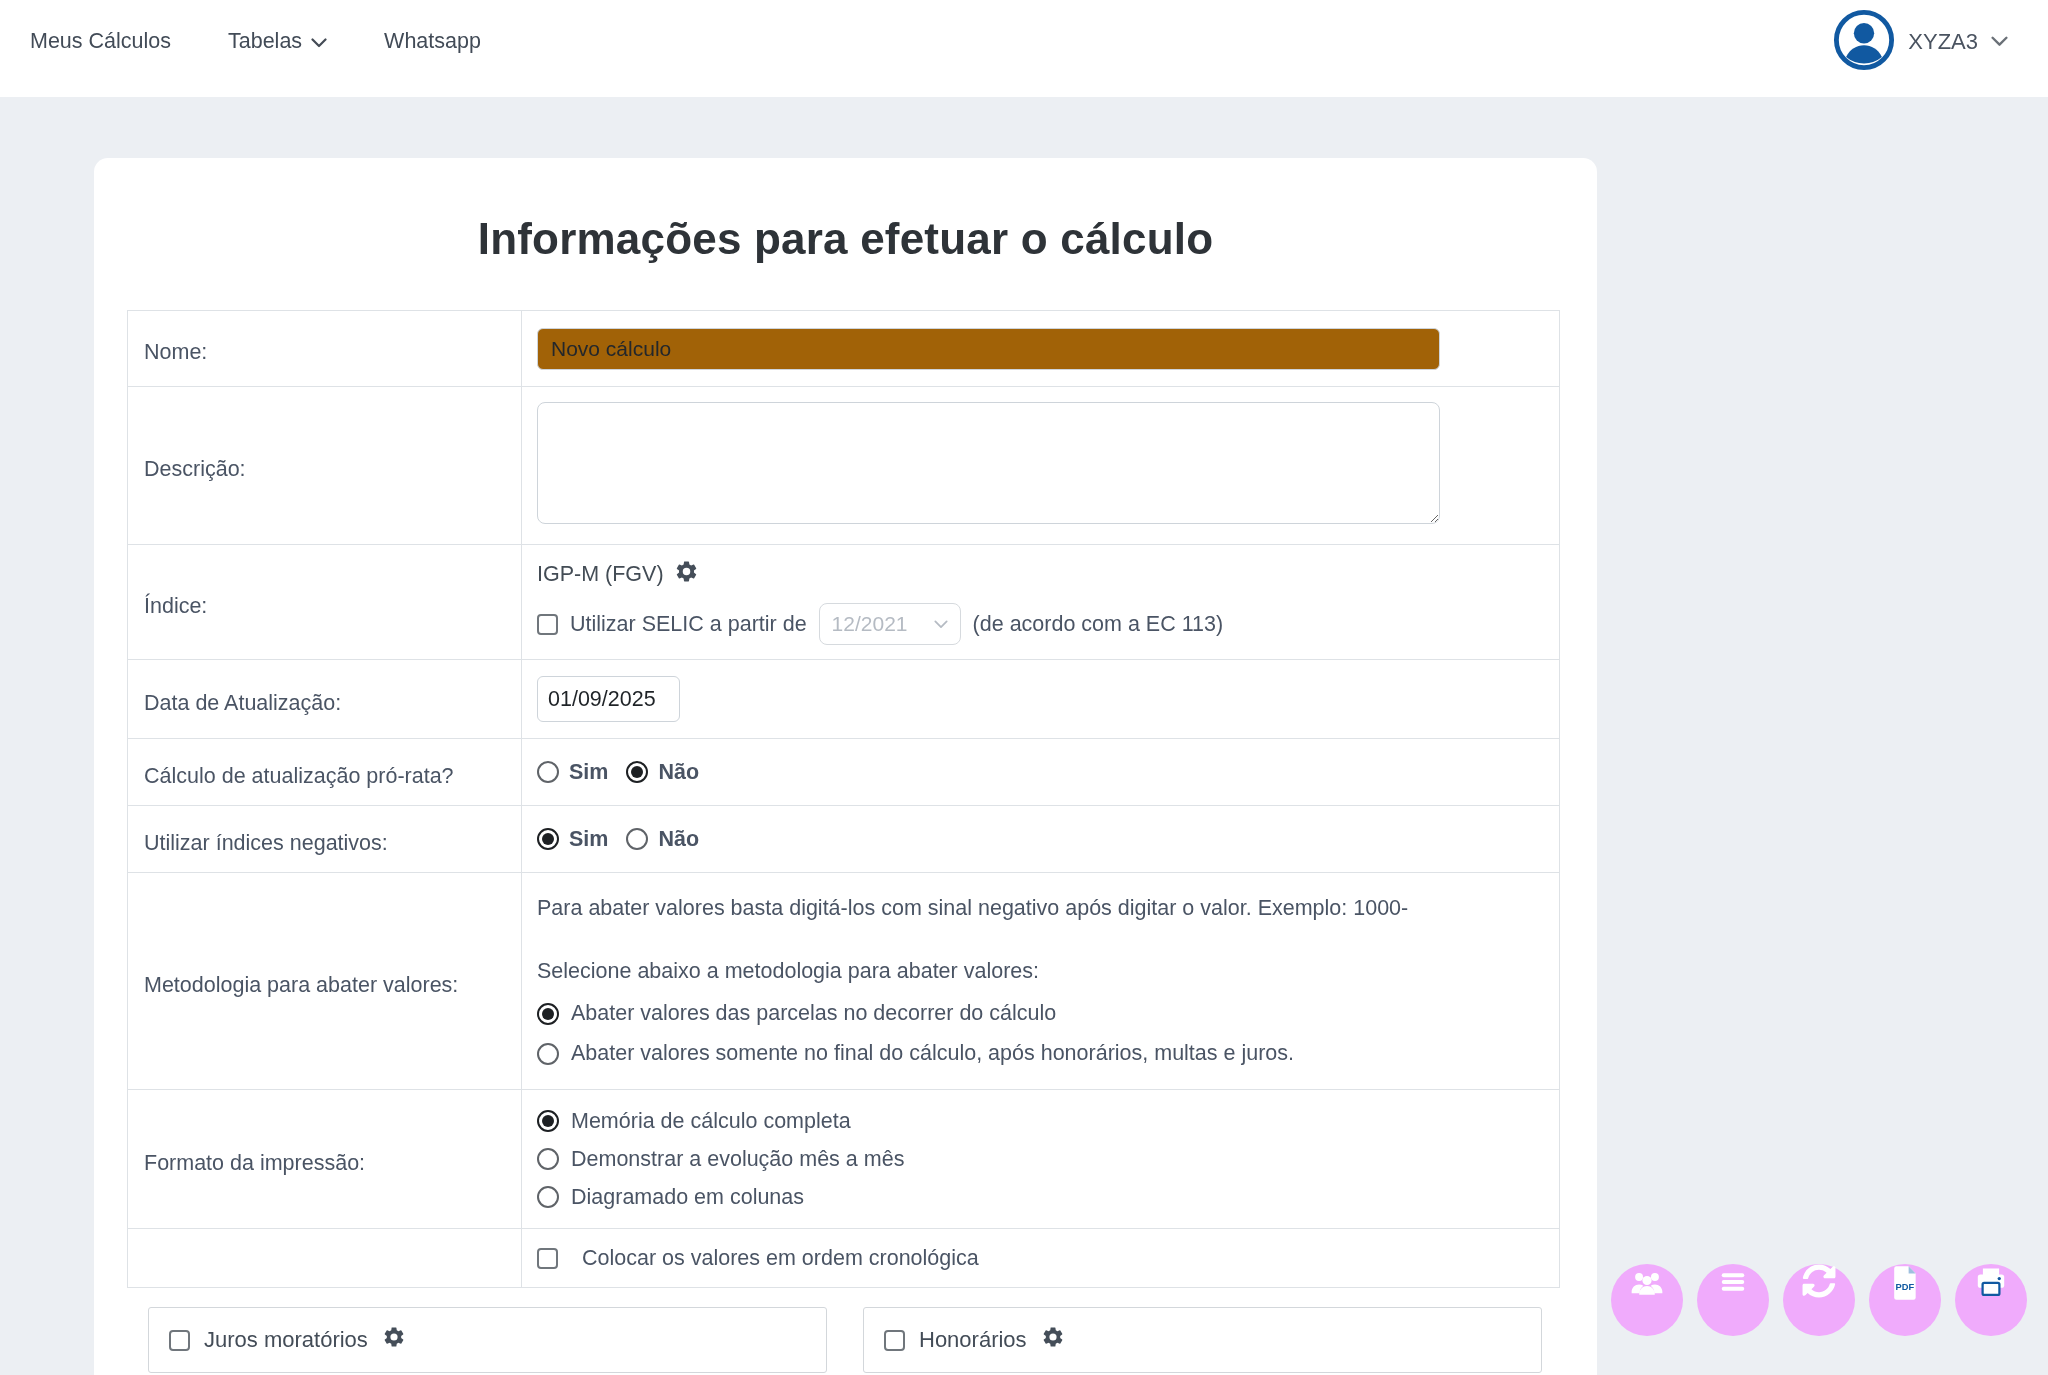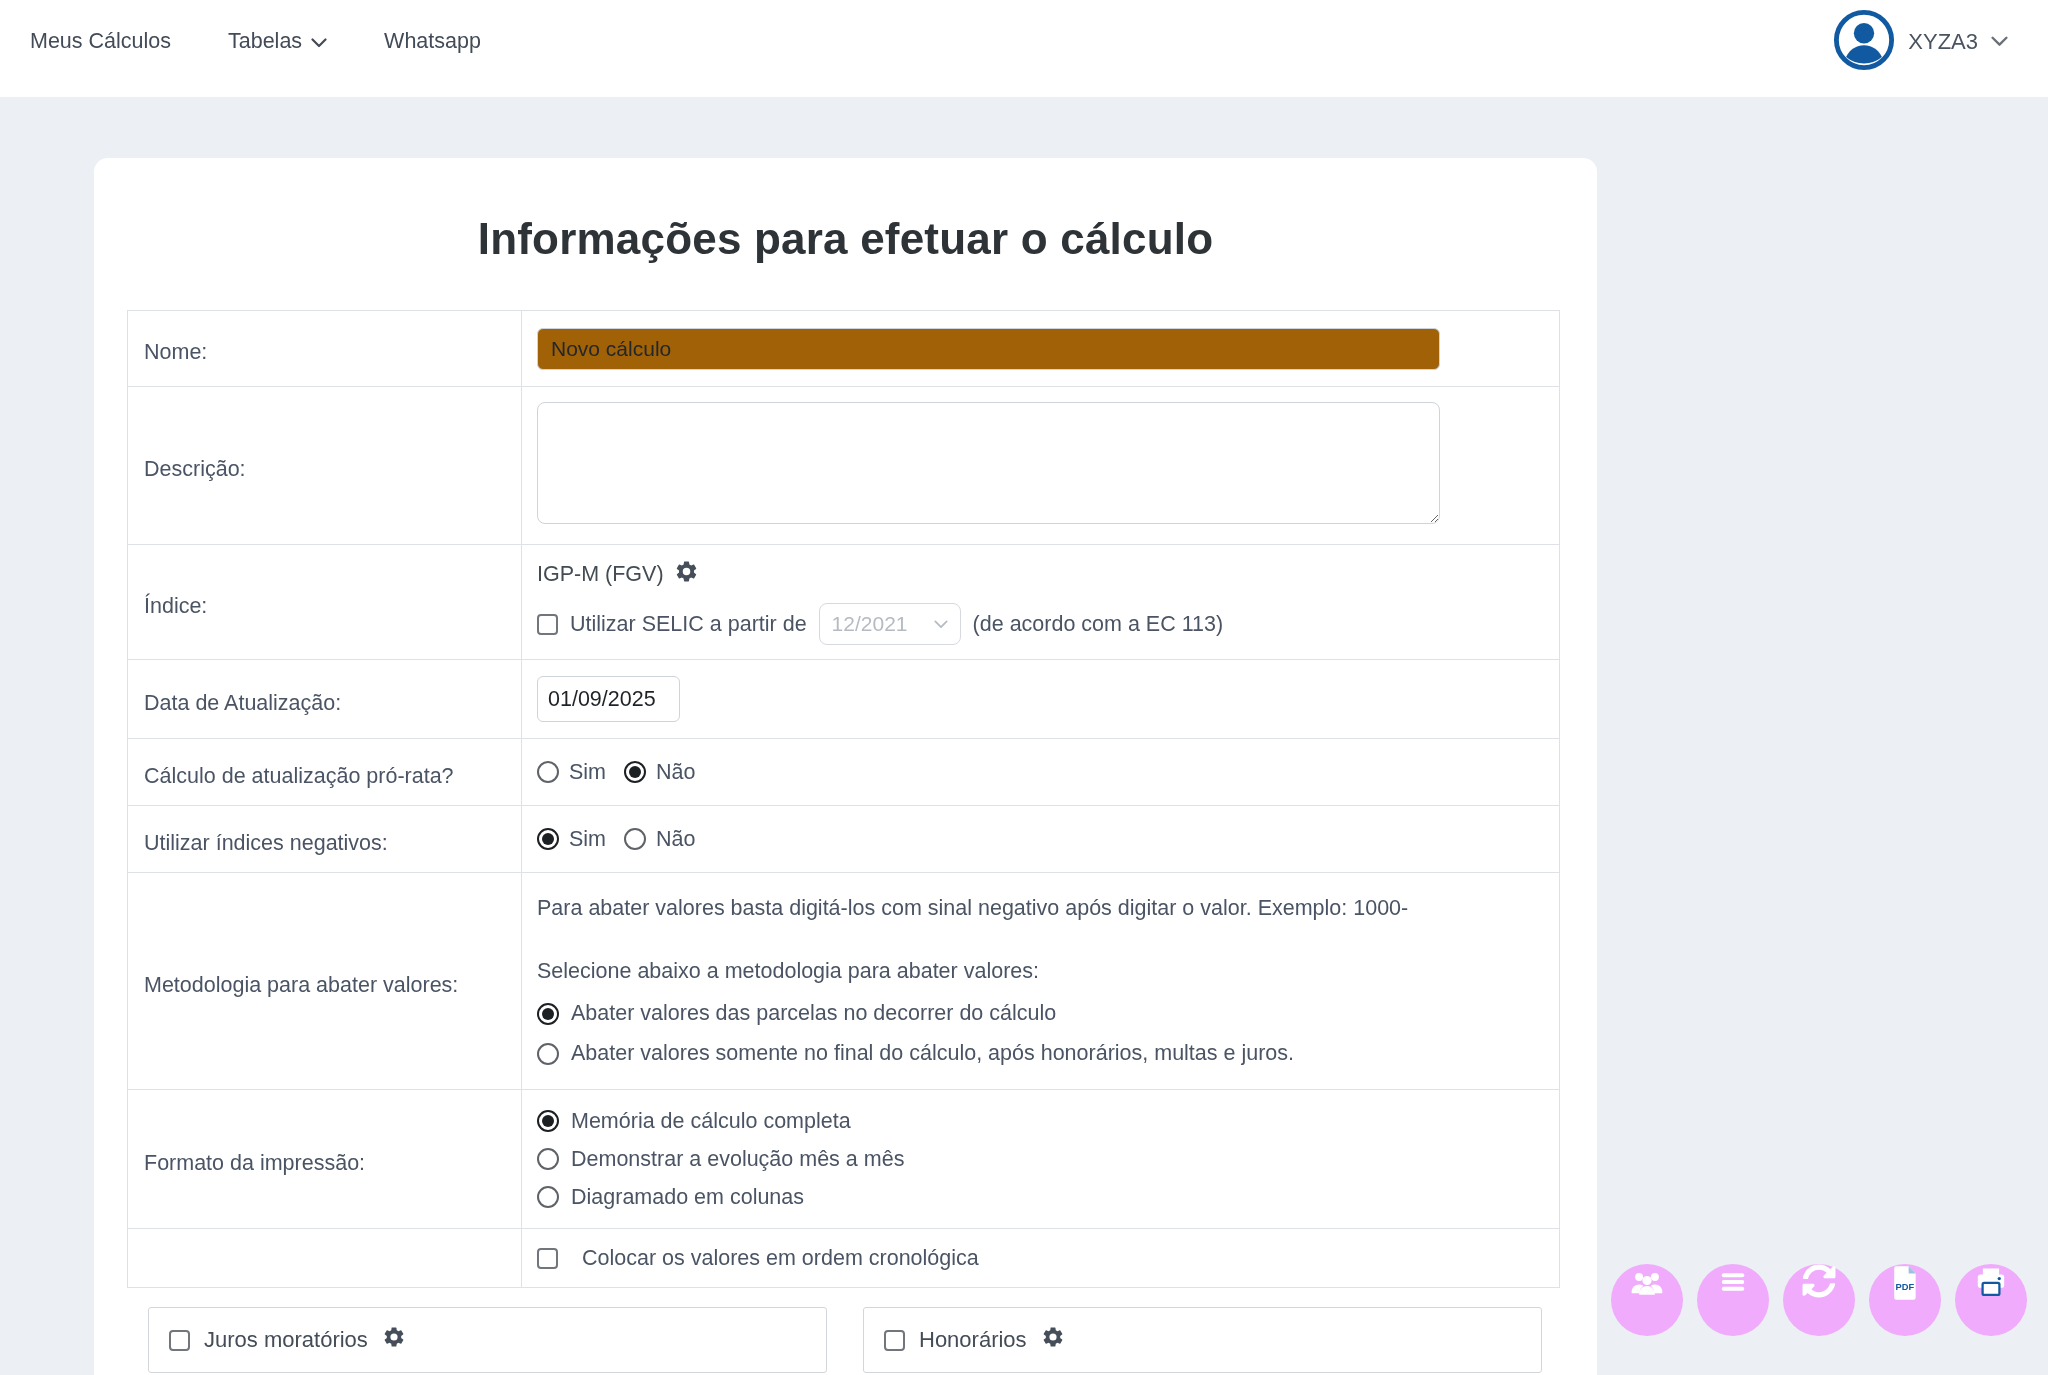--- a/index.html
+++ b/index.html
@@ -80,21 +80,21 @@
   }
   .radio.checked { border-color:#1d2023; }
   .radio.checked::after {
     content:""; position:absolute; left:3px; top:3px; right:3px; bottom:3px;
     background:#1d2023; border-radius:50%;
   }
   .checkbox {
     width:21px; height:21px; border:2px solid #70767c; border-radius:4px;
     background:#fff; display:inline-block; flex:none; cursor:pointer;
   }
-  .opt-label { margin:0 18px 0 10px; }
+  .opt-label { margin:0 18px 0 10px;font-weight:bold; }
   .opt-label.last { margin-right:0; }
 
   
   .indice-line1 { display:flex; align-items:center; gap:10px; color:#434c55; }
   .indice-line2 { display:flex; align-items:center; gap:12px; margin-top:13px; }
   .select-box {
     width:142px; height:42px;
     border:1px solid #d6dade; border-radius:8px;
     display:flex; align-items:center; justify-content:space-between;
     padding:0 12px; color:#b5bbc3; font-size:21px; background:#fff; cursor:default;

